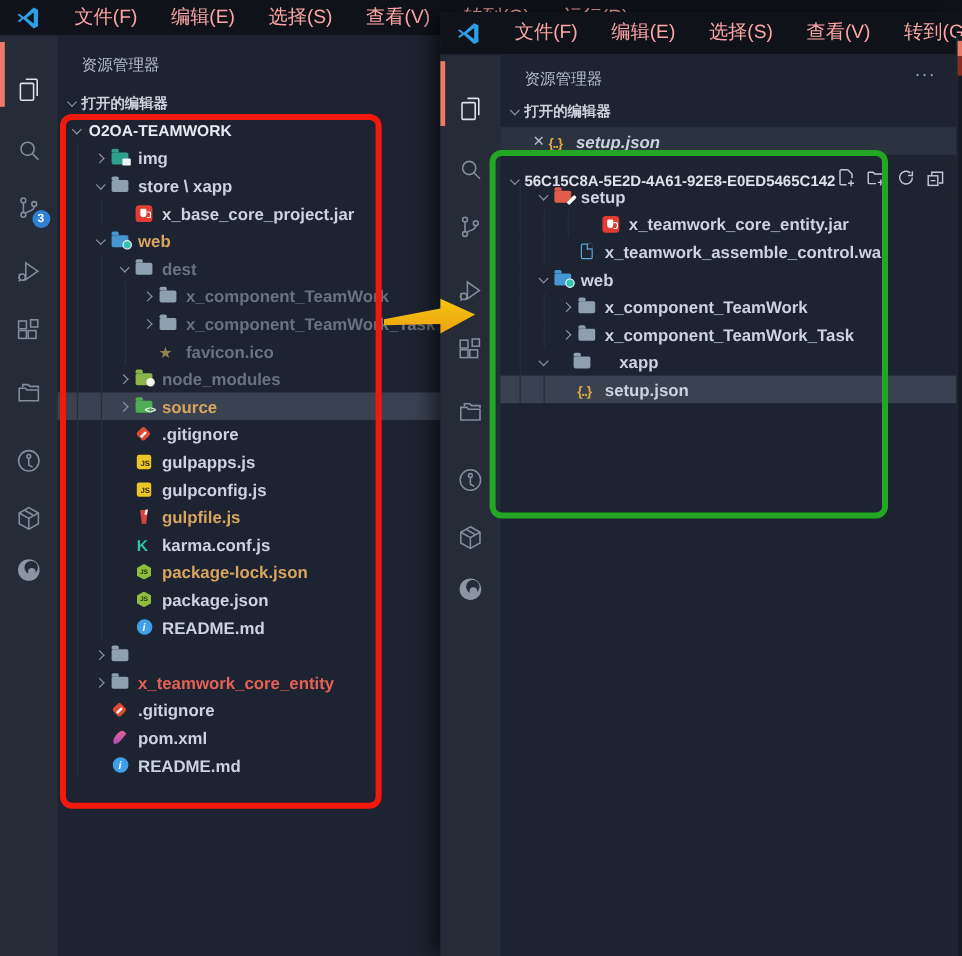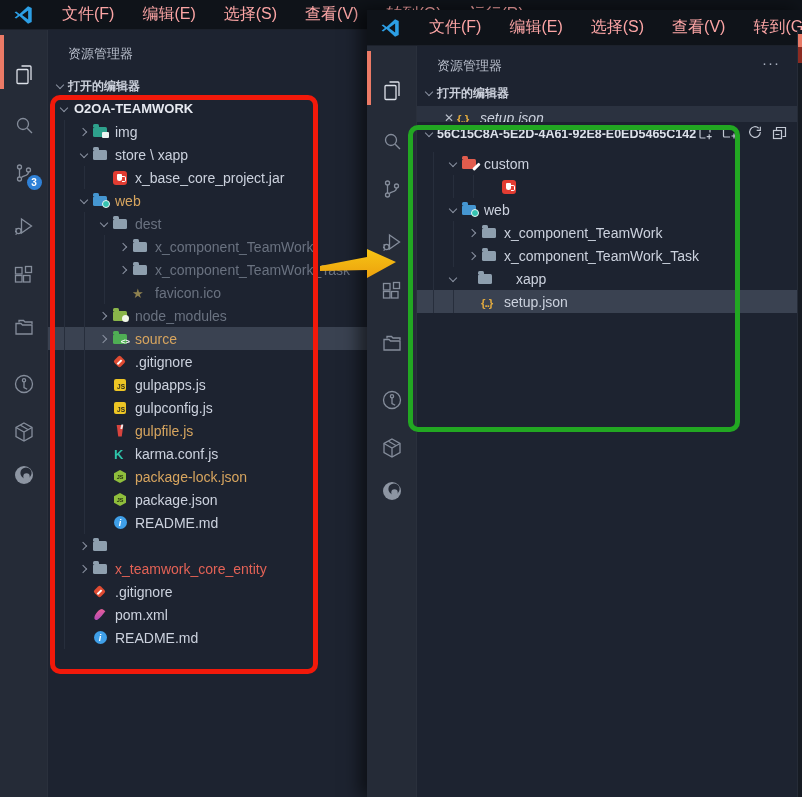--- a/index.html
+++ b/index.html
@@ -43,21 +43,21 @@
   .guid-row{height:23px;background:#1d2330;}
   .guid-label{font-size:12.5px;font-weight:bold;color:#dde1ea;white-space:nowrap;}
   .hdr-actions{display:flex;gap:9px;margin-left:auto;margin-right:14px;}
   .hdr-actions svg{width:16px;height:16px;stroke:#c2c8d3;fill:none;stroke-width:1.2;}
 
   
   .tree{position:absolute;left:0;right:0;}
   .row{position:relative;height:23px;display:flex;align-items:center;font-size:14px;color:#ccd2de;white-space:nowrap;overflow:hidden;}
   .row.selected{background:var(--selection,#3a4251);}
   .row.editor-active{background:#2b3240;}
-  .row .label{margin-left:2px;}
+  .row .label{margin-left:2px;font-weight:bold;}
   .row.root .label{font-weight:bold;color:#e7eaf1;font-size:13px;}
   .st-dimmed .label{color:var(--dimmed,#6a7280);}
   .st-modified .label{color:var(--modified,#d7a55f);}
   .st-deleted .label{color:var(--deleted,#e36256);}
   .guide{position:absolute;top:0;bottom:0;width:1px;background:#272e3c;}
 
   .chev{width:16px;height:22px;position:relative;flex:none;}
   .chev.e::after,.chev.c::after{content:"";position:absolute;width:5px;height:5px;
     border-right:1.4px solid #8a92a1;border-bottom:1.4px solid #8a92a1;}
   .chev.e::after{top:7px;left:5px;transform:rotate(45deg);}
@@ -459,21 +459,21 @@
       <div class="more-dots" style="top:8px">···</div>
       <div class="section-row" style="top:36px;padding-left:4px">
         <span class="chev e"></span>
         <span class="section-label">打开的编辑器</span>
       </div>
       <div class="row editor-active" style="position:absolute;top:60px;left:0;right:0;padding-left:24px">
         <span class="close-x">✕</span>
         <span class="icon"><span class="i-json">{..}</span></span>
         <span class="label" style="font-style:italic">setup.json</span>
       </div>
-      <div class="section-row guid-row" style="top:76px;padding-left:4px">
+      <div class="section-row guid-row" style="top:93px;padding-left:4px">
         <span class="chev e"></span>
         <span class="guid-label">56C15C8A-5E2D-4A61-92E8-E0ED5465C142</span>
         <span class="hdr-actions" id="hdr-actions">
             <span><svg viewBox="0 0 16 16">
                 <path d="M9.5 1.5H4a1 1 0 0 0-1 1V13a1 1 0 0 0 1 1h4.5M9.5 1.5 13 5v3.5"></path>
                 <path d="M12.2 10.2v5M9.7 12.7h5"></path>
               </svg></span>
             <span><svg viewBox="0 0 16 16">
                 <path d="M1.5 3.5h4L7 5h6a1 1 0 0 1 1 1v2M1.5 3.5V12a1 1 0 0 0 1 1h5.5"></path>
                 <path d="M12 9.5v5M9.5 12h5"></path>
@@ -489,30 +489,40 @@
           </span>
       </div>
       <div class="tree" id="tree-right" style="top:106px">
           <div class="row" style="padding-left: 28px;">
             <span class="guide" style="left: 16px;"></span>
             <span class="chev e"></span>
             <span class="icon">
               <span class="fold c-custom"></span>
               <span class="ov ov-pencil"></span>
             </span>
-            <span class="label">custom</span>
+            <span class="label">setup</span>
           </div>
           <div class="row" style="padding-left: 68px;">
             <span class="guide" style="left: 16px;"></span>
             <span class="guide" style="left: 36px;"></span>
             <span class="guide" style="left: 56px;"></span>
             <span class="chev s"></span>
             <span class="icon">
               <span class="i-jar"></span>
             </span>
+            <span class="label">x_teamwork_core_entity.jar</span>
+          </div>
+          <div class="row" style="padding-left: 48px;">
+            <span class="guide" style="left: 16px;"></span>
+            <span class="guide" style="left: 36px;"></span>
+            <span class="chev s"></span>
+            <span class="icon">
+              <span class="i-file"></span>
+            </span>
+            <span class="label">x_teamwork_assemble_control.war</span>
           </div>
           <div class="row" style="padding-left: 28px;">
             <span class="guide" style="left: 16px;"></span>
             <span class="chev e"></span>
             <span class="icon">
               <span class="fold c-web"></span>
               <span class="ov ov-globe"></span>
             </span>
             <span class="label">web</span>
           </div>

